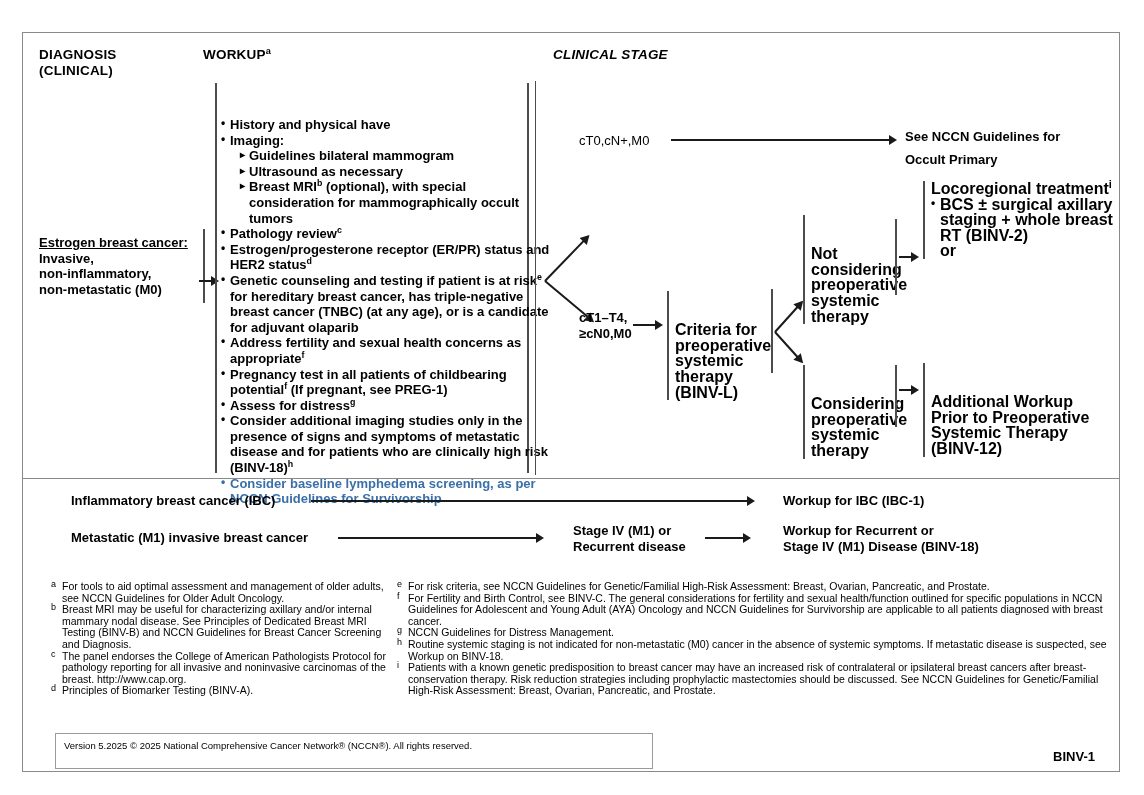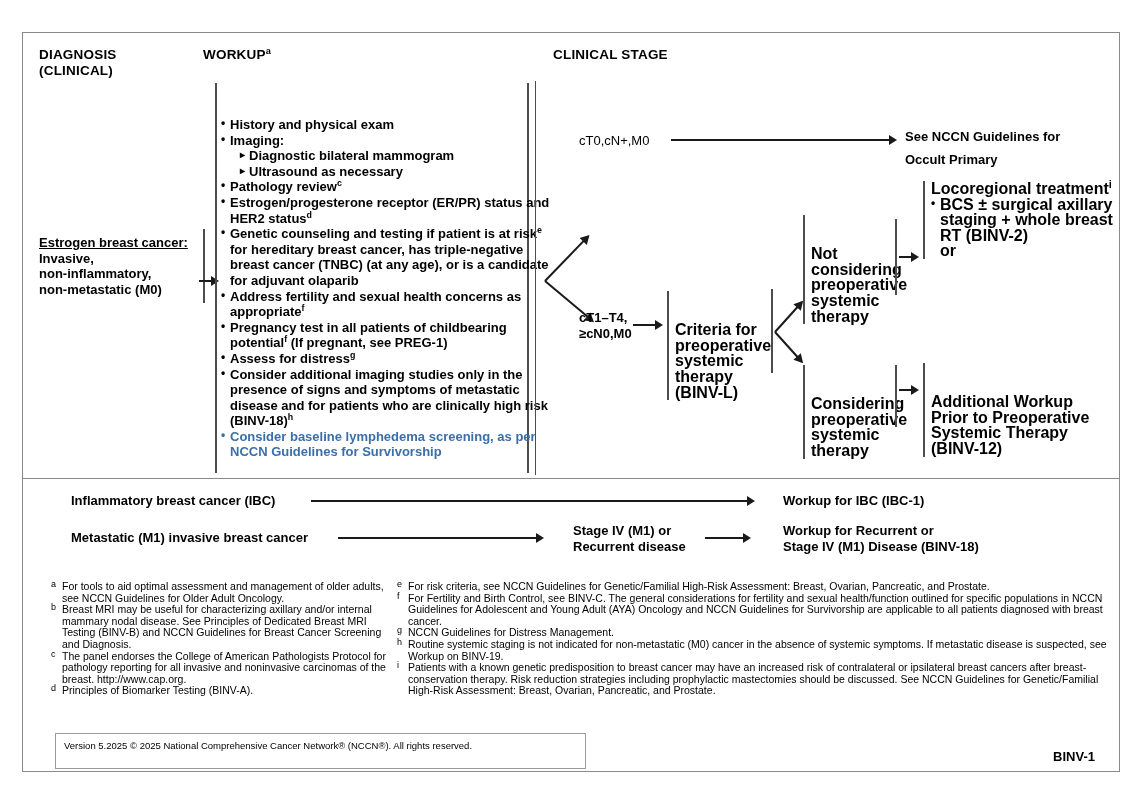--- a/index.html
+++ b/index.html
@@ -150,21 +150,21 @@
     position: absolute;
     left: 0; top: -2px;
     font-size: 9px;
   }
 
   
   #version-box {
     position: absolute;
     left: 32px;
     top: 700px;
-    width: 531px;
+    width: 598px;
     height: 36px;
     border: 1px solid #9a9a9a;
     box-sizing: border-box;
     padding: 6px 8px;
     font-size: 9.5px;
     line-height: 12px;
   }
   #page-code {
     position: absolute;
     right: 24px;
@@ -176,42 +176,43 @@
 <style>#loco-list li.no-bullet::before{content:"";}</style></head>
 <body>
 
 <div id="page-frame">
 
   <div class="colhead abs" style="left:16px; top:14px;">DIAGNOSIS
 (CLINICAL)</div>
 
   <div class="colhead abs" style="left:180px; top:14px;"><span>WORKUP</span><sup>a</sup></div>
 
-  <div class="colhead abs" style="left:530px; top:14px;">CLINICAL STAGE</div>
+  <div class="colhead abs" style="left:530px; top:14px;font-style:italic;">CLINICAL STAGE</div>
 
   <div class="abs" id="diagnosis-box" style="left:16px; top:202px; width:160px; font-weight:bold; font-size:13px; line-height:15.6px;">
     <div style="text-decoration:underline;">Estrogen breast cancer:</div>
     <div style="white-space:pre-line;">Invasive,
 non-inflammatory,
 non-metastatic (M0)</div>
     <div class="vbar-r" style="right:-6px; top:-6px; bottom:-6px;"></div>
   </div>
 
   <div class="hline" style="left:176px; top:247px; width:14px;"></div>
   <div class="arrow-r" style="left:188px; top:243px;"></div>
 
   <div class="vbar" style="left:192px; top:50px; height:390px; background:#4d4d4d;"></div>
   <div class="vbar" style="left:504px; top:50px; height:390px; background:#4d4d4d;"></div>
 
   <div id="workup-panel">
     <ul class="bul">
-        <li><span>History and physical exam</span></li>
+        <li><span>History and physical have</span></li>
         <li><span>Imaging:</span><ul class="sub">
-            <li>Diagnostic bilateral mammogram</li>
+            <li>Guidelines bilateral mammogram</li>
             <li>Ultrasound as necessary</li>
+            <li>Breast MRI<sup>b</sup> (optional), with special consideration for mammographically occult tumors</li>
           </ul></li>
         <li><span>Pathology review<sup>c</sup></span></li>
         <li><span>Estrogen/progesterone receptor (ER/PR) status and HER2 status<sup>d</sup></span></li>
         <li><span>Genetic counseling and testing if patient is at risk<sup>e</sup> for hereditary breast cancer, has triple-negative breast cancer (TNBC) (at any age), or is a candidate for adjuvant olaparib</span></li>
         <li><span>Address fertility and sexual health concerns as appropriate<sup>f</sup></span></li>
         <li><span>Pregnancy test in all patients of childbearing potential<sup>f</sup> (If pregnant, see PREG-1)</span></li>
         <li><span>Assess for distress<sup>g</sup></span></li>
         <li><span>Consider additional imaging studies only in the presence of signs and symptoms of metastatic disease and for patients who are clinically high risk (BINV-18)<sup>h</sup></span></li>
         <li class="hl-blue"><span>Consider baseline lymphedema screening, as per NCCN Guidelines for Survivorship</span></li>
       </ul>
@@ -315,21 +316,21 @@
   <div class="fn-col" id="fn-left" style="left:28px; top:548px; width:340px;">
       <div class="fn"><span class="mark">a</span><span>For tools to aid optimal assessment and management of older adults, see NCCN Guidelines for Older Adult Oncology.</span></div>
       <div class="fn"><span class="mark">b</span><span>Breast MRI may be useful for characterizing axillary and/or internal mammary nodal disease. See Principles of Dedicated Breast MRI Testing (BINV-B) and NCCN Guidelines for Breast Cancer Screening and Diagnosis.</span></div>
       <div class="fn"><span class="mark">c</span><span>The panel endorses the College of American Pathologists Protocol for pathology reporting for all invasive and noninvasive carcinomas of the breast. http://www.cap.org.</span></div>
       <div class="fn"><span class="mark">d</span><span>Principles of Biomarker Testing (BINV-A).</span></div>
     </div>
   <div class="fn-col" id="fn-right" style="left:374px; top:548px; width:714px;">
       <div class="fn"><span class="mark">e</span><span>For risk criteria, see NCCN Guidelines for Genetic/Familial High-Risk Assessment: Breast, Ovarian, Pancreatic, and Prostate.</span></div>
       <div class="fn"><span class="mark">f</span><span>For Fertility and Birth Control, see BINV-C. The general considerations for fertility and sexual health/function outlined for specific populations in NCCN Guidelines for Adolescent and Young Adult (AYA) Oncology and NCCN Guidelines for Survivorship are applicable to all patients diagnosed with breast cancer.</span></div>
       <div class="fn"><span class="mark">g</span><span>NCCN Guidelines for Distress Management.</span></div>
-      <div class="fn"><span class="mark">h</span><span>Routine systemic staging is not indicated for non-metastatic (M0) cancer in the absence of systemic symptoms. If metastatic disease is suspected, see Workup on BINV-19.</span></div>
+      <div class="fn"><span class="mark">h</span><span>Routine systemic staging is not indicated for non-metastatic (M0) cancer in the absence of systemic symptoms. If metastatic disease is suspected, see Workup on BINV-18.</span></div>
       <div class="fn"><span class="mark">i</span><span>Patients with a known genetic predisposition to breast cancer may have an increased risk of contralateral or ipsilateral breast cancers after breast-conservation therapy. Risk reduction strategies including prophylactic mastectomies should be discussed. See NCCN Guidelines for Genetic/Familial High-Risk Assessment: Breast, Ovarian, Pancreatic, and Prostate.</span></div>
     </div>
 
   <div id="version-box">
     <div>Version 5.2025 © 2025 National Comprehensive Cancer Network® (NCCN®). All rights reserved.</div>
   </div>
   <div id="page-code">BINV-1</div>
 
 </div>
 

